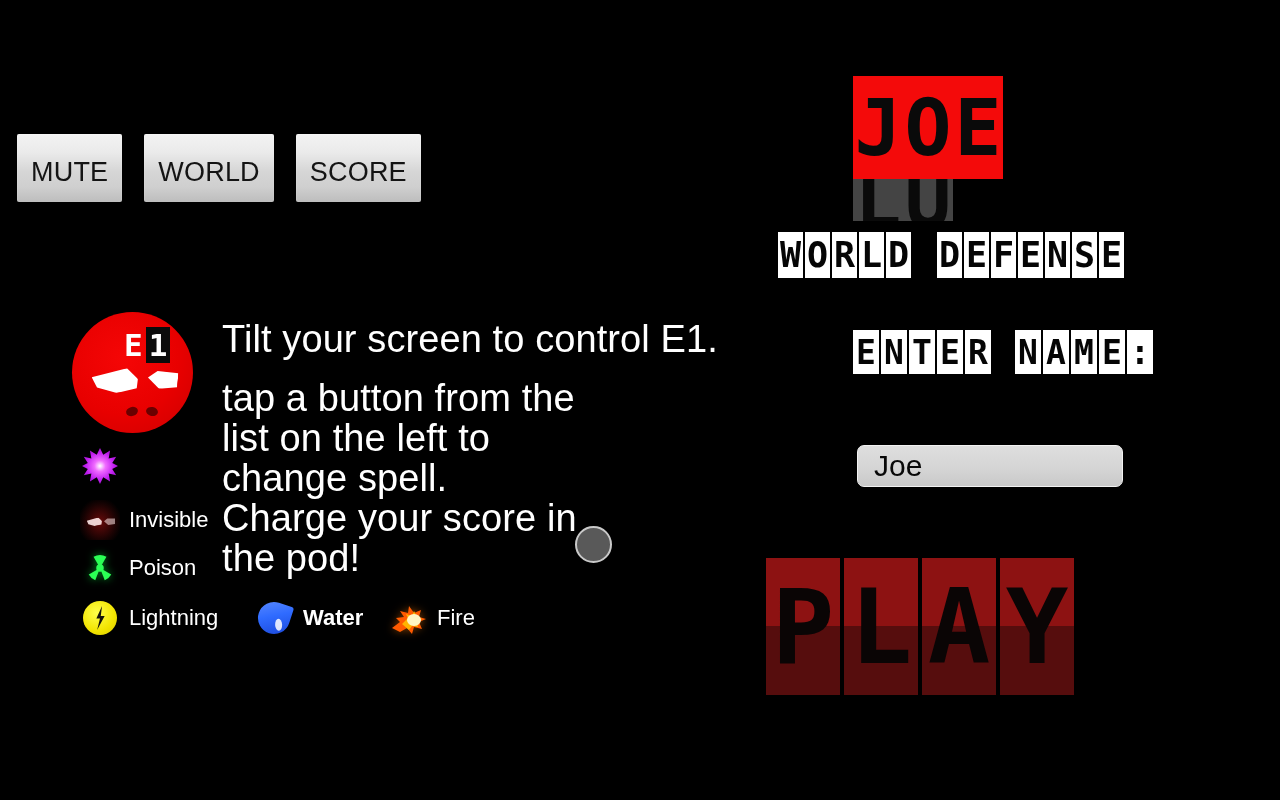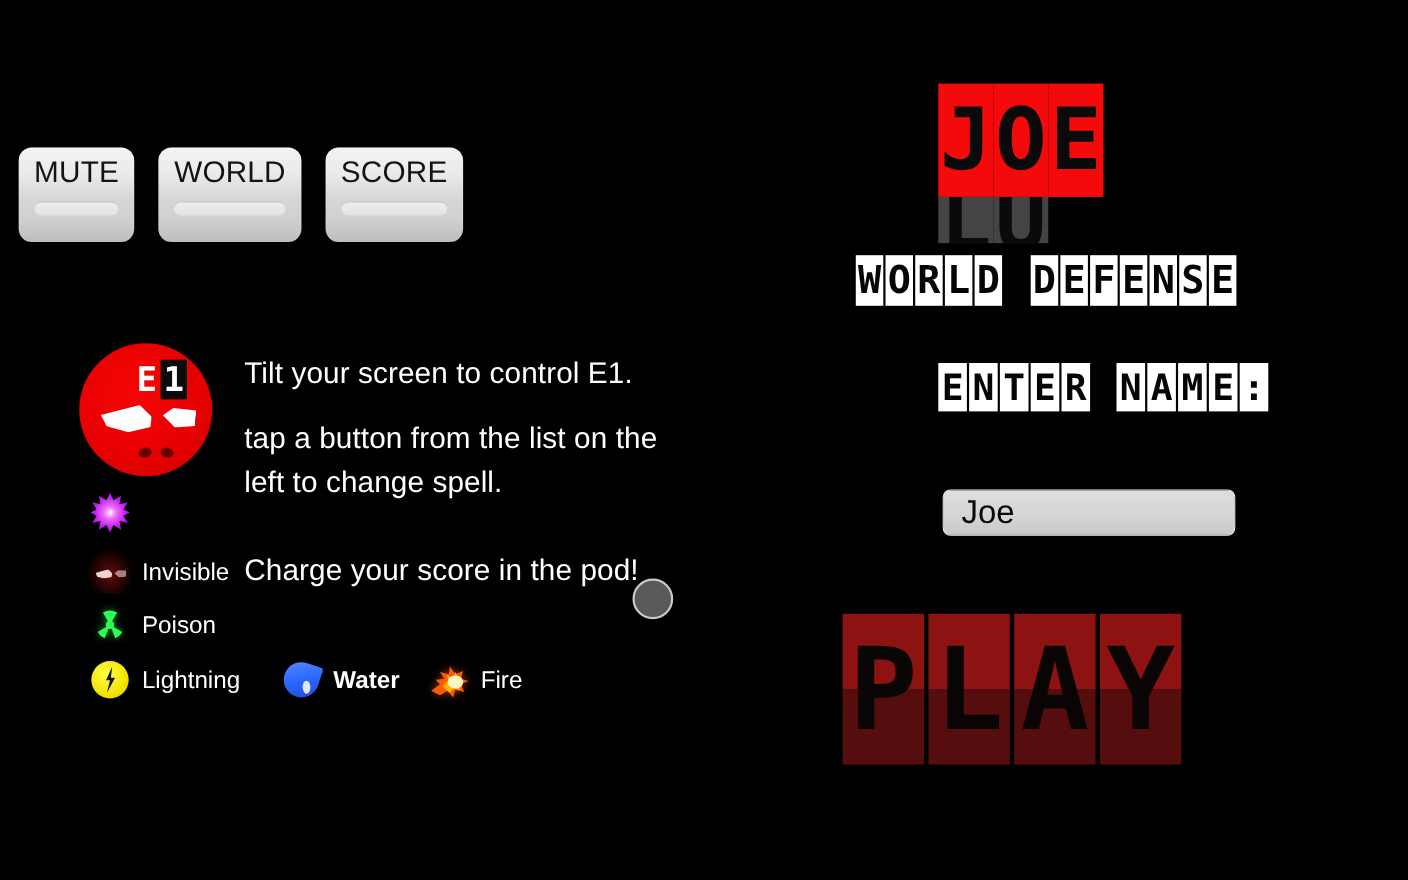--- a/index.html
+++ b/index.html
@@ -24,26 +24,26 @@
 
   
   #toolbar {
     position: absolute;
     left: 17px;
     top: 134px;
     display: flex;
     gap: 22px;
   }
   .tool-btn {
-    height: 86px;
-    border-radius: 12px;
+    height: 68px;
+    border-radius: 2px;
     background: linear-gradient(180deg, #f3f3f3 0%, #eaeaea 28%, #d6d6d6 55%, #cfcfcf 78%, #bdbdbd 100%);
     box-shadow: 0 1px 2px rgba(255,255,255,0.35) inset, 0 2px 4px rgba(0,0,0,0.6);
     display: flex;
-    flex-direction: column;
+    flex-direction: row;
     align-items: center;
     justify-content: flex-start;
     padding: 0 14px;
     box-sizing: border-box;
     cursor: pointer;
     user-select: none;
   }
   .tool-btn .tool-label {
     font-size: 27px;
     color: #141414;
@@ -112,21 +112,21 @@
     color: #ffffff;
     font-family: "DejaVu Sans Mono", monospace;
     padding: 0 3px;
   }
   #avatar .tagline .tag.dark { background: #0b0b0b; }
 
   
   .instr {
     position: absolute;
     color: #ffffff;
-    font-size: 27px;
+    font-size: 38px;
     line-height: 40px;
     letter-spacing: 0.1px;
   }
   #instr1 { left: 222px; top: 319px; }
   #instr2 { left: 222px; top: 378px; width: 400px; }
   #instr3 { left: 222px; top: 498px; width: 360px; }
 
   
   .spell {
     position: absolute;

